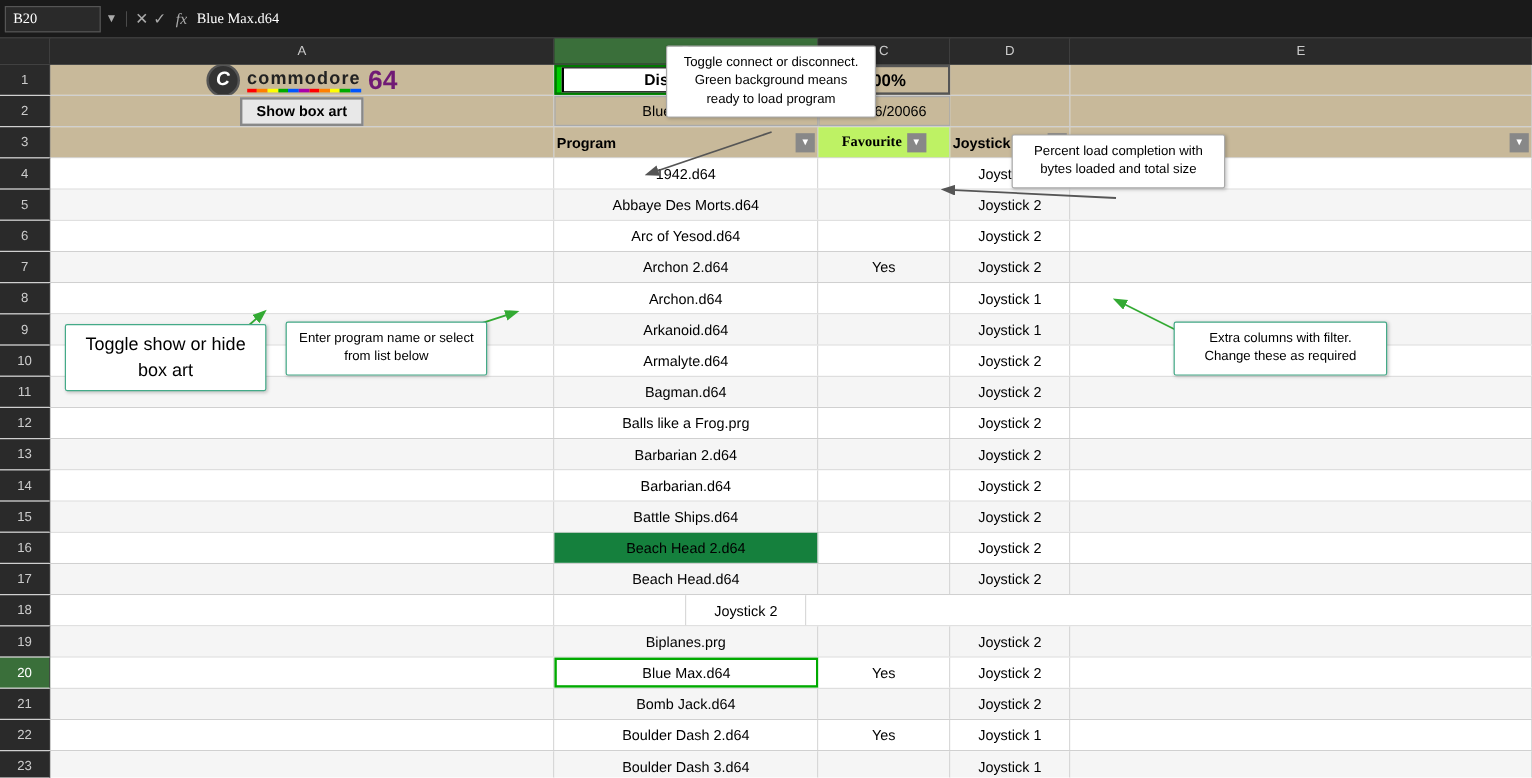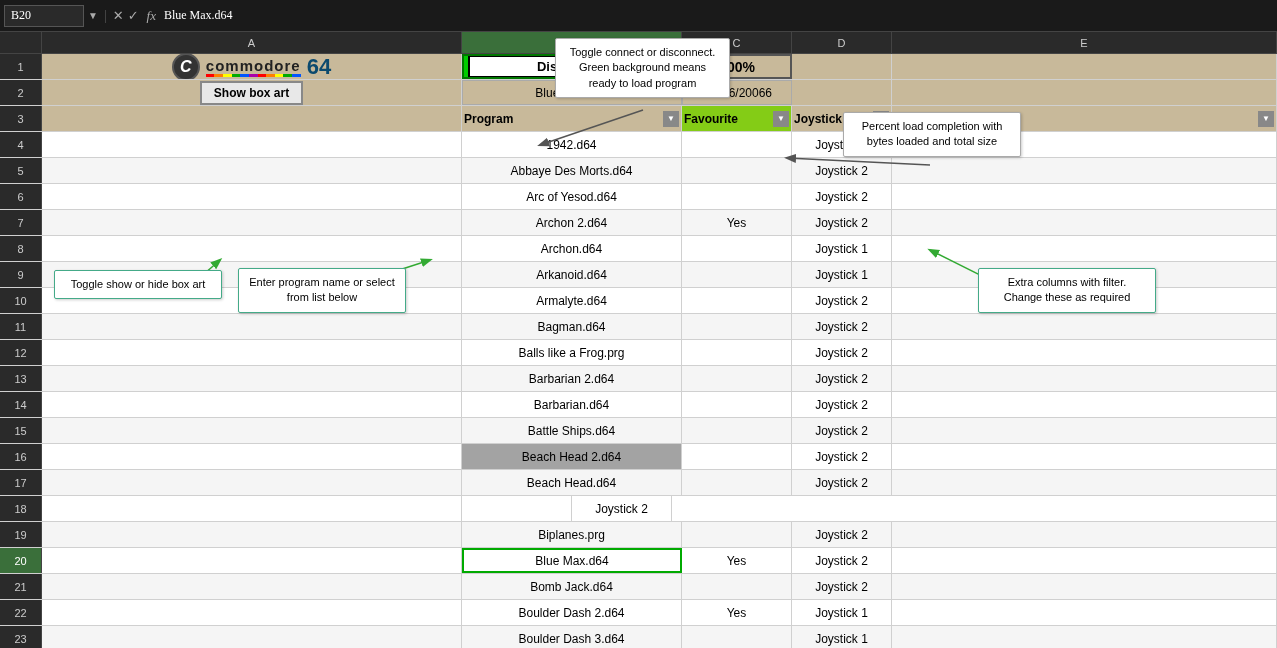--- a/index.html
+++ b/index.html
@@ -293,21 +293,21 @@
                   <div style="background:#00aa00; flex:1;"></div>
                   <div style="background:#0055ff; flex:1;"></div>
                   <div style="background:#aa00aa; flex:1;"></div>
                   <div style="background:#ff0000; flex:1;"></div>
                   <div style="background:#ff7f00; flex:1;"></div>
                   <div style="background:#ffff00; flex:1;"></div>
                   <div style="background:#00aa00; flex:1;"></div>
                   <div style="background:#0055ff; flex:1;"></div>
                 </div>
               </div>
-              <span style="font-size:22px; font-weight:bold; color:#0c4a6e; font-family:'Arial',sans-serif;text-align:center;">64</span>
+              <span style="font-size:22px; font-weight:bold; color:#701a75; font-family:'Arial',sans-serif;text-align:center;">64</span>
             </div>
           </div>
         </div>
         <div class="grid-cell col-b" style="background:#00cc00; border:2px solid #007700; justify-content:center;">
           <button class="disconnect-btn">Disconnect</button>
         </div>
         <div class="grid-cell col-c" style="background:#c8b99a; border:2px solid #555; font-weight:bold; font-size:14px; justify-content:center;">
           <span>100%</span>
         </div>
         <div class="grid-cell col-d" style="background:#c8b99a;"></div>
@@ -329,21 +329,21 @@
         <div class="grid-cell col-e" style="background:#c8b99a;"></div>
       </div>
 
       <div class="grid-row row3">
         <div class="row-num">3</div>
         <div class="grid-cell col-a" style="background:#c8b99a;"></div>
         <div class="grid-cell col-b" style="background:#c8b99a; font-weight:bold; justify-content:space-between; padding:0 2px;">
           <span>Program</span>
           <span class="filter-icon">▼</span>
         </div>
-        <div class="grid-cell col-c" style="background:#84cc16; font-weight:bold; justify-content:space-between; padding:0 2px;">
+        <div class="grid-cell col-c" style="background:#bef264; font-weight:bold; justify-content:center; padding:0 2px;font-family:Liberation Serif, serif;">
           <span>Favourite</span>
           <span class="filter-icon">▼</span>
         </div>
         <div class="grid-cell col-d" style="background:#c8b99a; font-weight:bold; justify-content:space-between; padding:0 2px;">
           <span>Joystick</span>
           <span class="filter-icon">▼</span>
         </div>
         <div class="grid-cell col-e" style="background:#c8b99a; font-weight:bold; justify-content:space-between; padding:0 2px;">
           <span>Notes</span>
           <span class="filter-icon">▼</span>
@@ -443,21 +443,21 @@
     <div class="row-num">15</div>
     <div class="grid-cell col-a" style="background:#f5f5f5;"></div>
     <div class="grid-cell col-b" style="background:#f5f5f5; justify-content:center; ">Battle Ships.d64</div>
     <div class="grid-cell col-c" style="background:#f5f5f5; justify-content:center;"></div>
     <div class="grid-cell col-d" style="background:#f5f5f5; justify-content:center;">Joystick 2</div>
     <div class="grid-cell col-e" style="background:#f5f5f5;"></div>
   </div>
           <div class="grid-row data-row">
     <div class="row-num">16</div>
     <div class="grid-cell col-a" style="background:#ffffff;"></div>
-    <div class="grid-cell col-b" style="background:#a3a3a3; justify-content:center;text-align:right; ">Beach Head 2.d64</div>
+    <div class="grid-cell col-b" style="background:#15803d; justify-content:center;text-align:right; ">Beach Head 2.d64</div>
     <div class="grid-cell col-c" style="background:#ffffff; justify-content:center;"></div>
     <div class="grid-cell col-d" style="background:#ffffff; justify-content:center;">Joystick 2</div>
     <div class="grid-cell col-e" style="background:#ffffff;"></div>
   </div>
           <div class="grid-row data-row">
     <div class="row-num">17</div>
     <div class="grid-cell col-a" style="background:#f5f5f5;"></div>
     <div class="grid-cell col-b" style="background:#f5f5f5; justify-content:center; ">Beach Head.d64</div>
     <div class="grid-cell col-c" style="background:#f5f5f5; justify-content:center;"></div>
     <div class="grid-cell col-d" style="background:#f5f5f5; justify-content:center;">Joystick 2</div>
@@ -516,21 +516,21 @@
   </div>
 
   <div class="callout-box" style="position:absolute; top:38px; left:555px; width:175px; font-size:11px; z-index:10; background:#fff; border:1px solid #aaa;">
     <span>Toggle connect or disconnect. Green background means ready to load program</span>
   </div>
 
   <div class="callout-box" style="position:absolute; top:112px; left:843px; width:178px; font-size:11px; z-index:10; background:#fff; border:1px solid #aaa;">
     <span>Percent load completion with bytes loaded and total size</span>
   </div>
 
-  <div class="callout-box green-border" style="position:absolute; top:270px; left:54px; width:168px; font-size:11px; z-index:10; background:#fff;">
+  <div class="callout-box green-border" style="position:absolute; top:270px; left:54px; width:168px; font-size:15px; z-index:10; background:#fff;">
     <span>Toggle show or hide box art</span>
   </div>
 
   <div class="callout-box green-border" style="position:absolute; top:268px; left:238px; width:168px; font-size:11px; z-index:10; background:#fff;">
     <span>Enter program name or select from list below</span>
   </div>
 
   <div class="callout-box green-border" style="position:absolute; top:268px; left:978px; width:178px; font-size:11px; z-index:10; background:#fff;">
     <span>Extra columns with filter. Change these as required</span>
   </div>

